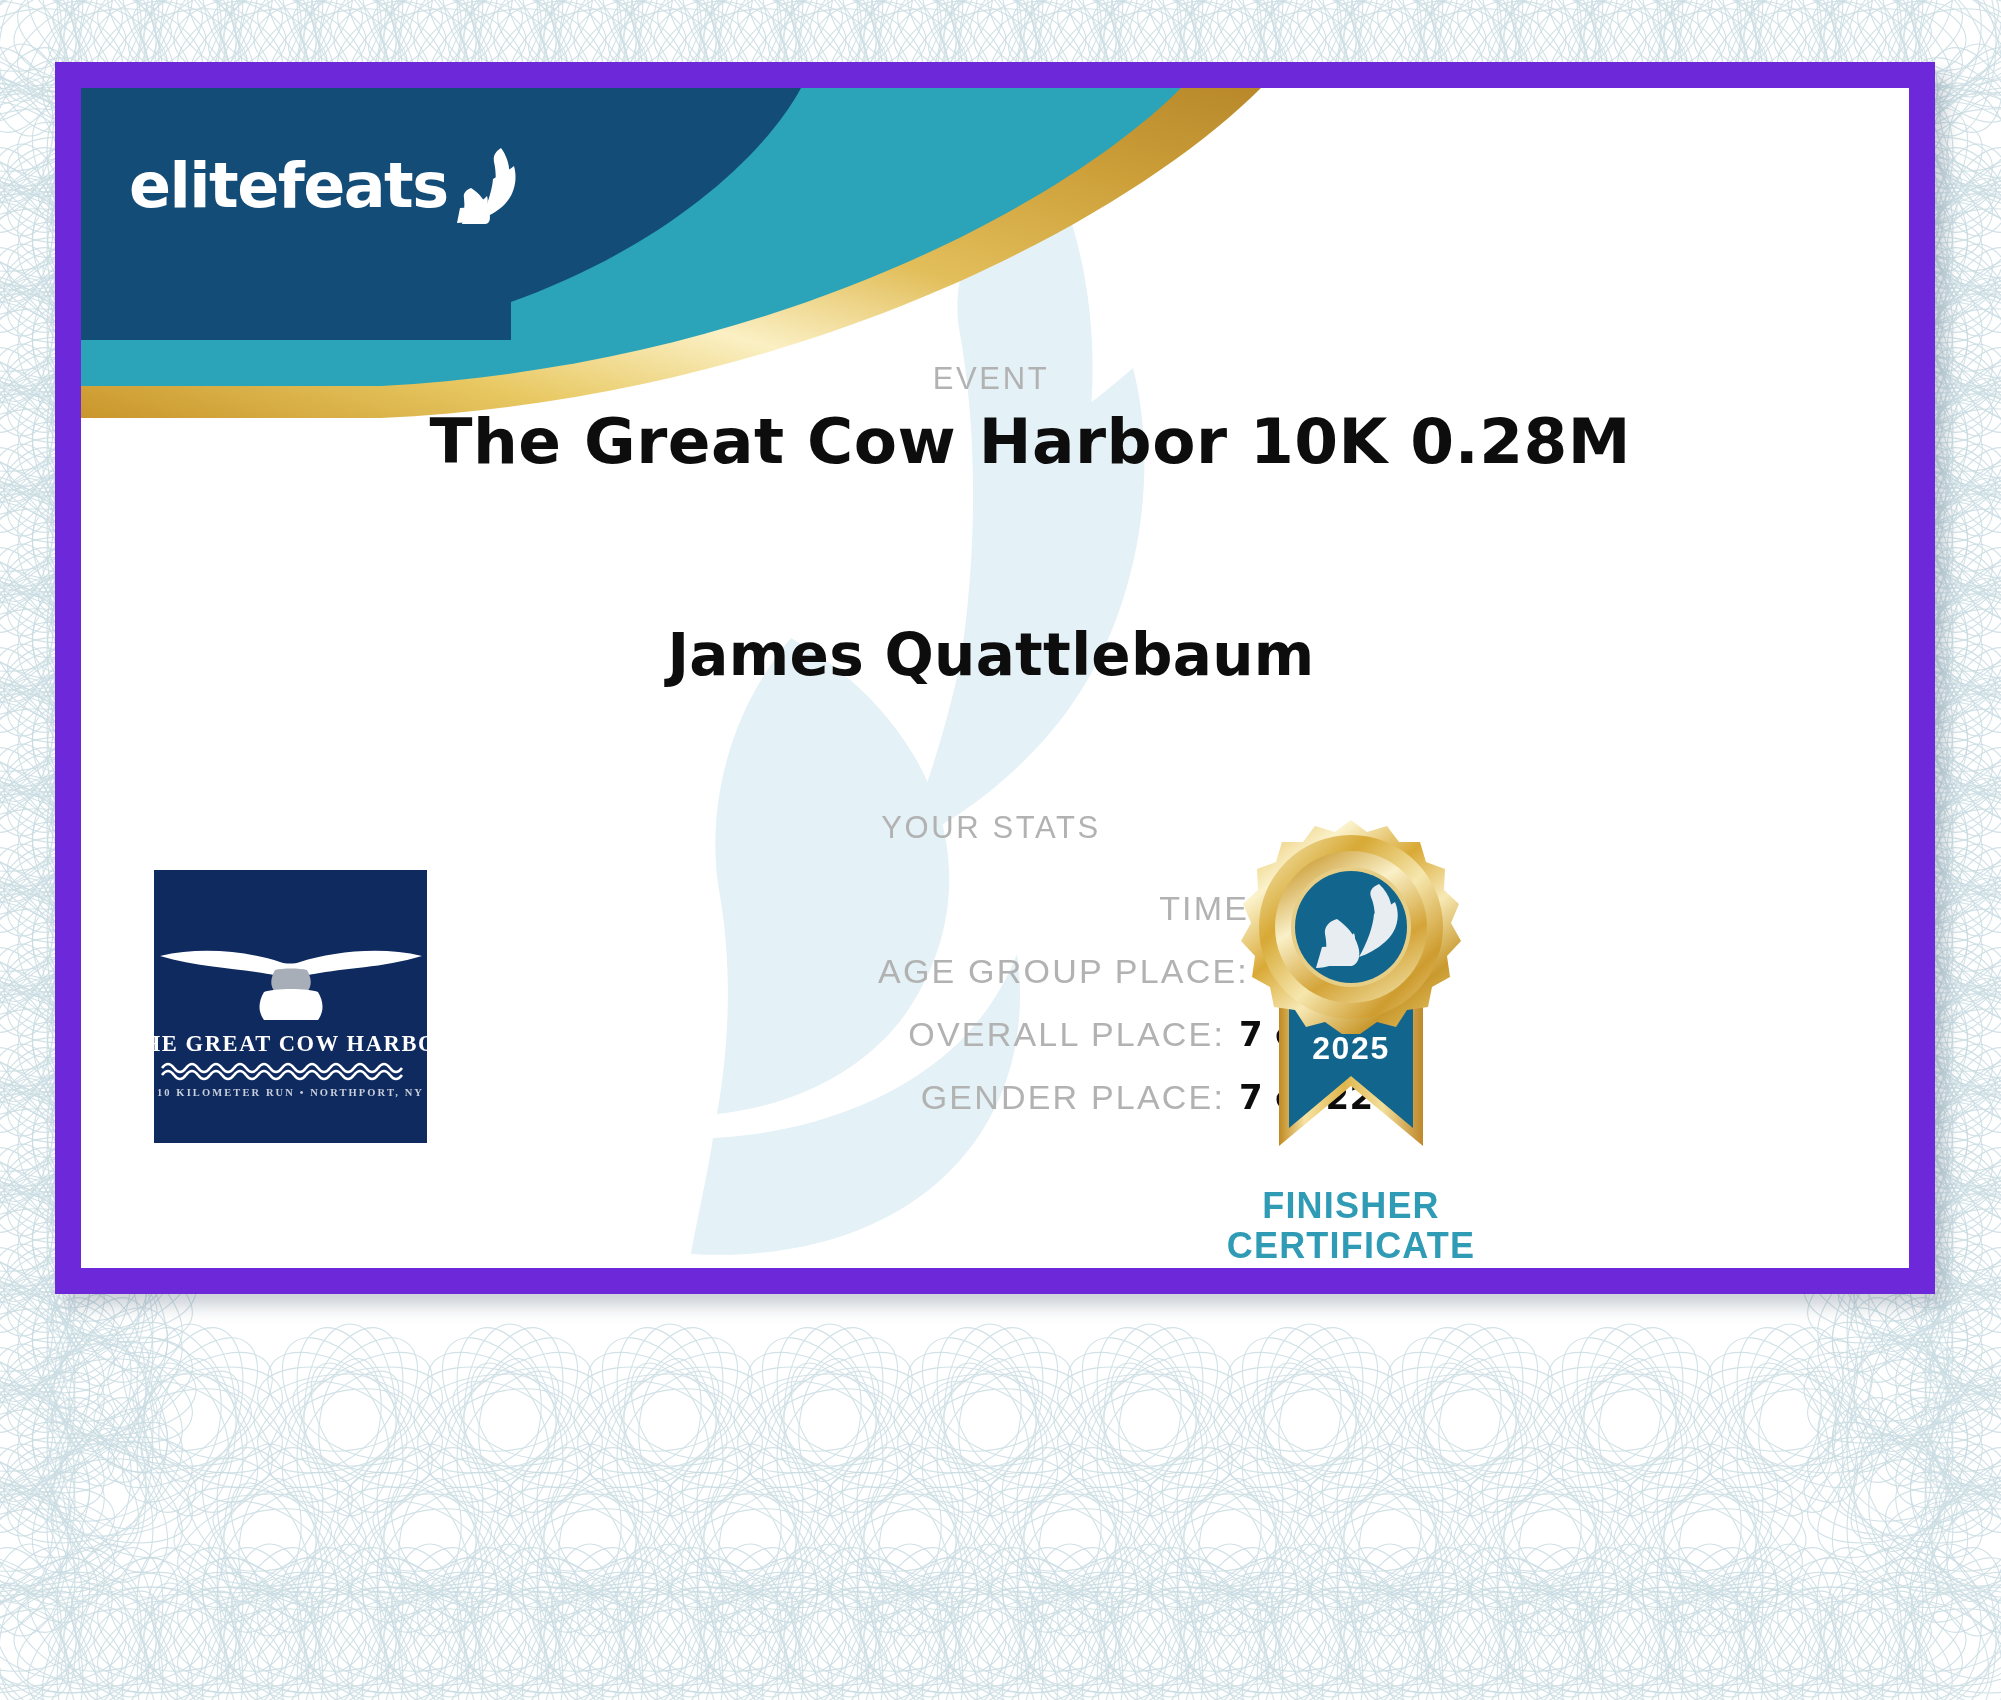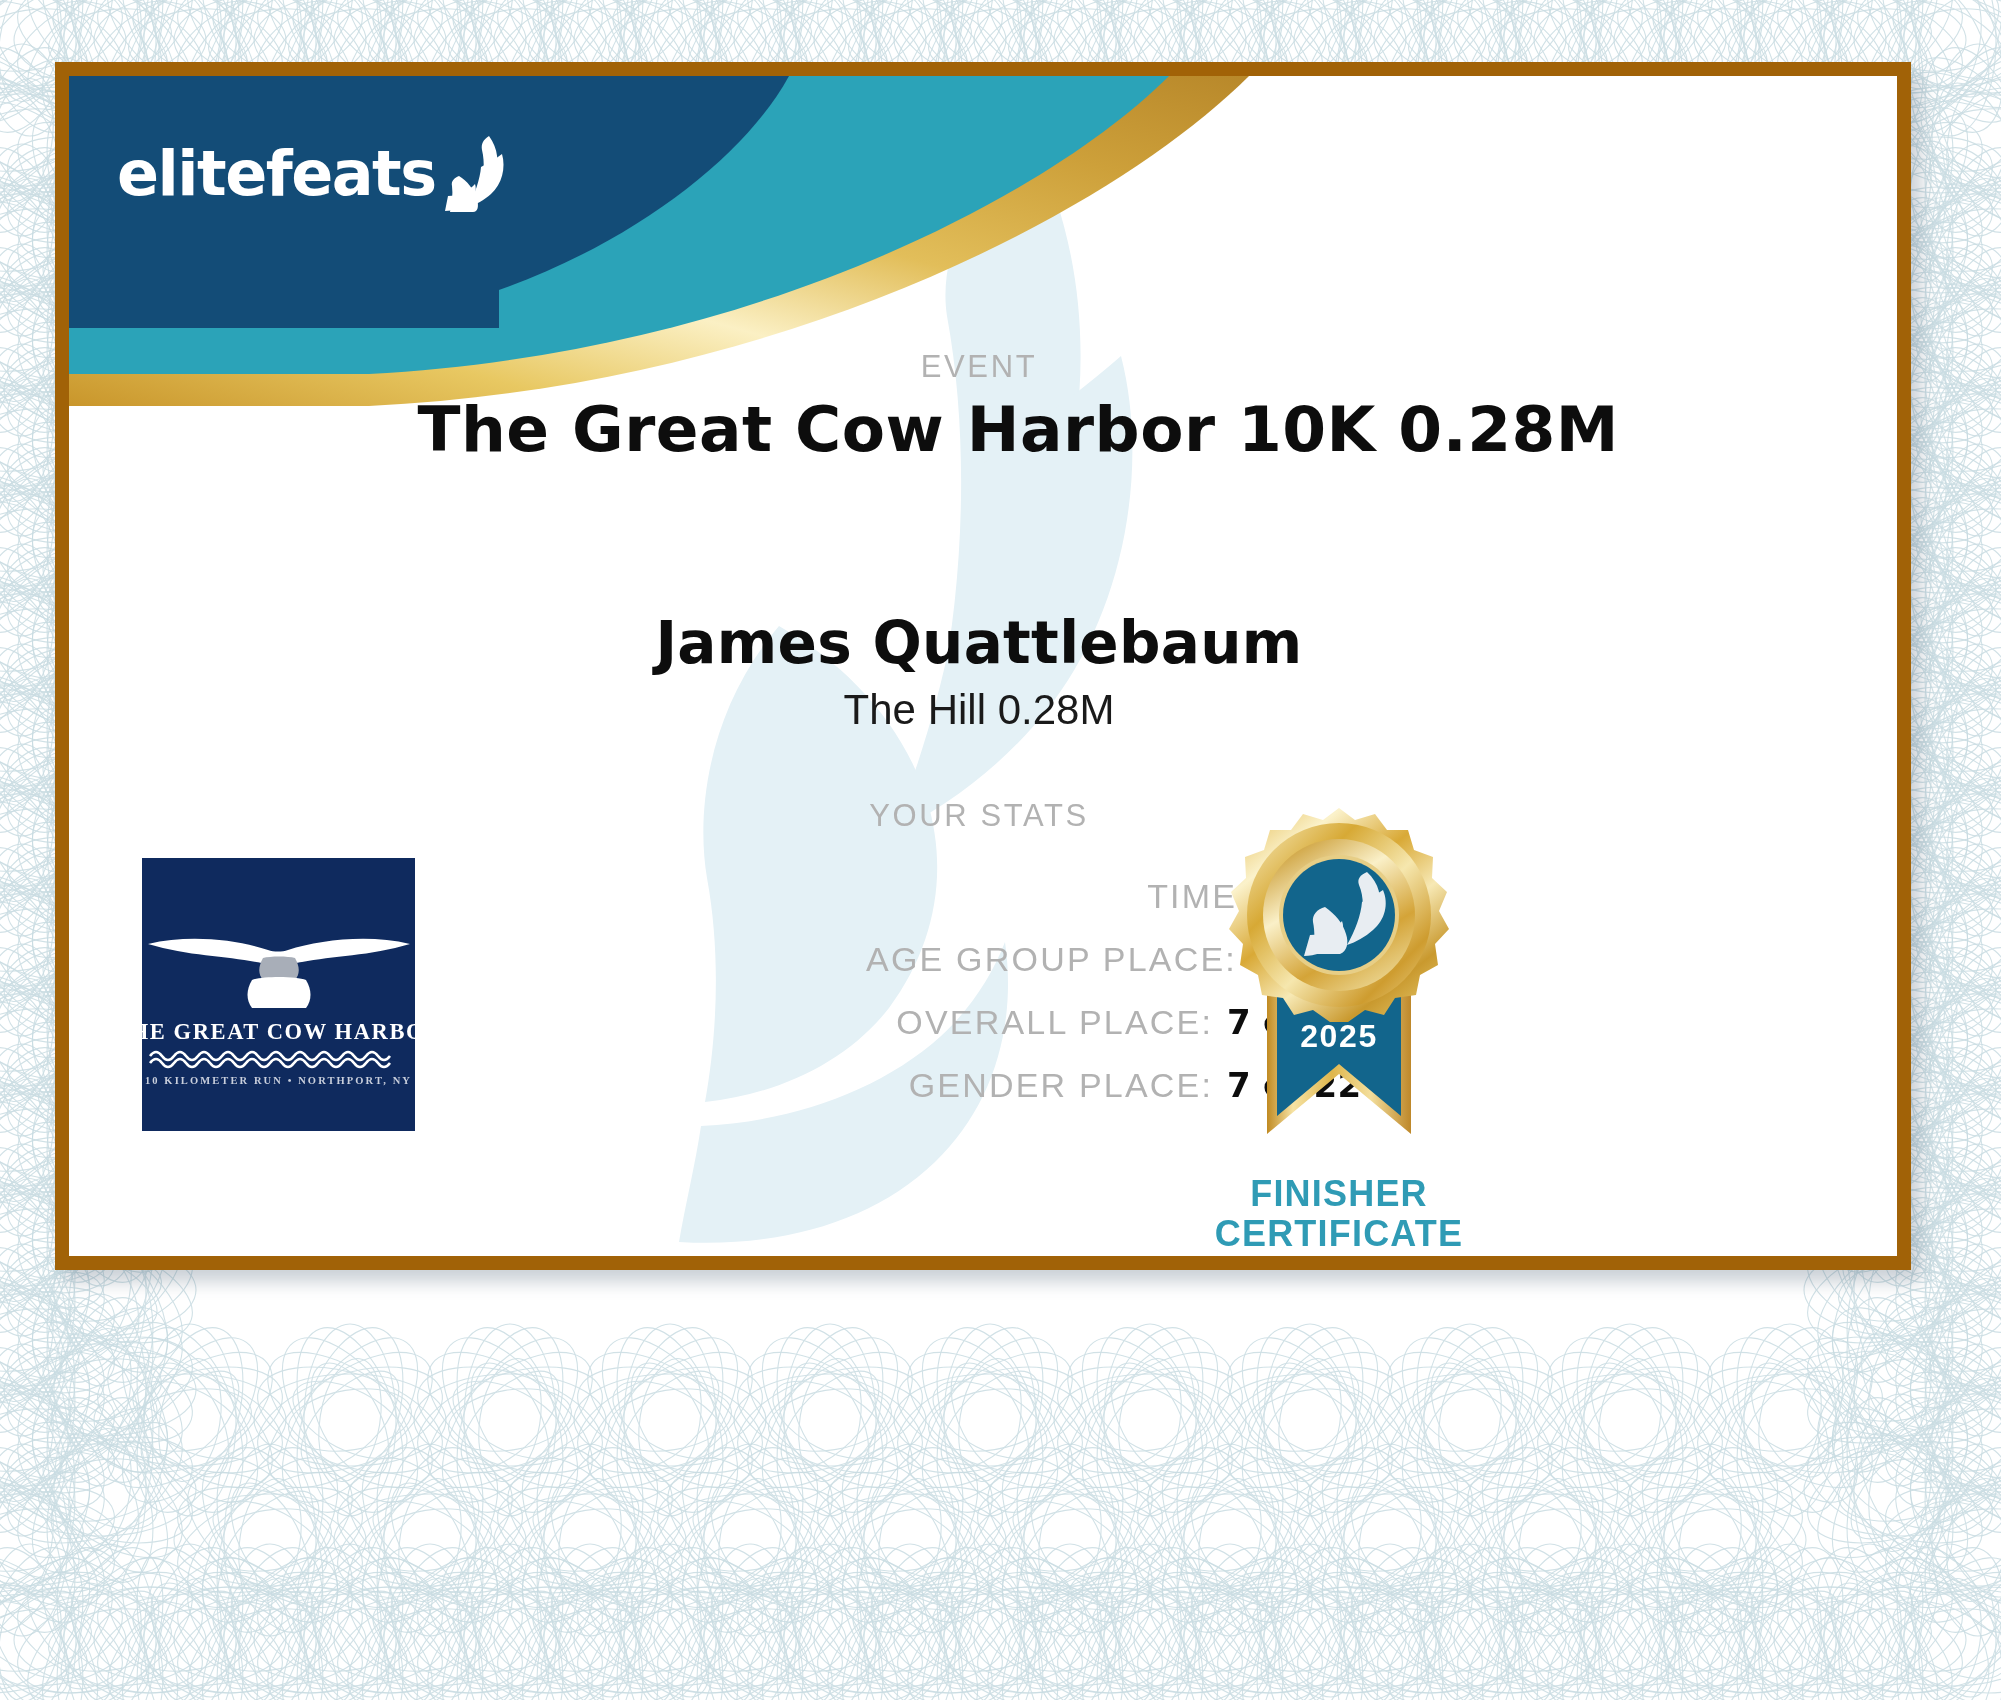--- a/index.html
+++ b/index.html
@@ -24,22 +24,22 @@
     z-index: 0;
   }
 
   
   #cert-frame {
     position: absolute;
     left: 55px;
     top: 62px;
     width: 1828px;
     height: 1180px;
-    background: #a16207;
-    padding: 14px;
+    background: #6d28d9;
+    padding: 26px;
     box-sizing: content-box;
     box-shadow: 10px 12px 16px rgba(70,90,110,0.28);
     z-index: 2;
   }
   #cert-inner {
     position: relative;
     width: 100%;
     height: 100%;
     background: #ffffff;
     overflow: hidden;
@@ -443,21 +443,20 @@
 
     <div id="content">
 
       <div id="event-label" class="label-caps">EVENT</div>
 
       <div id="event-title">The Great Cow Harbor 10K 0.28M</div>
 
 
       <div id="recipient-name">James Quattlebaum</div>
 
-      <div id="recipient-sub">The Hill 0.28M</div>
 
       <div id="stats-label" class="label-caps">YOUR STATS</div>
 
       <div id="stats-list">
         <div class="stat-row">
           <span class="stat-key">TIME:</span>
           <span class="stat-val">1:33.98</span>
         </div>
         <div class="stat-row">
           <span class="stat-key">AGE GROUP PLACE:</span>

